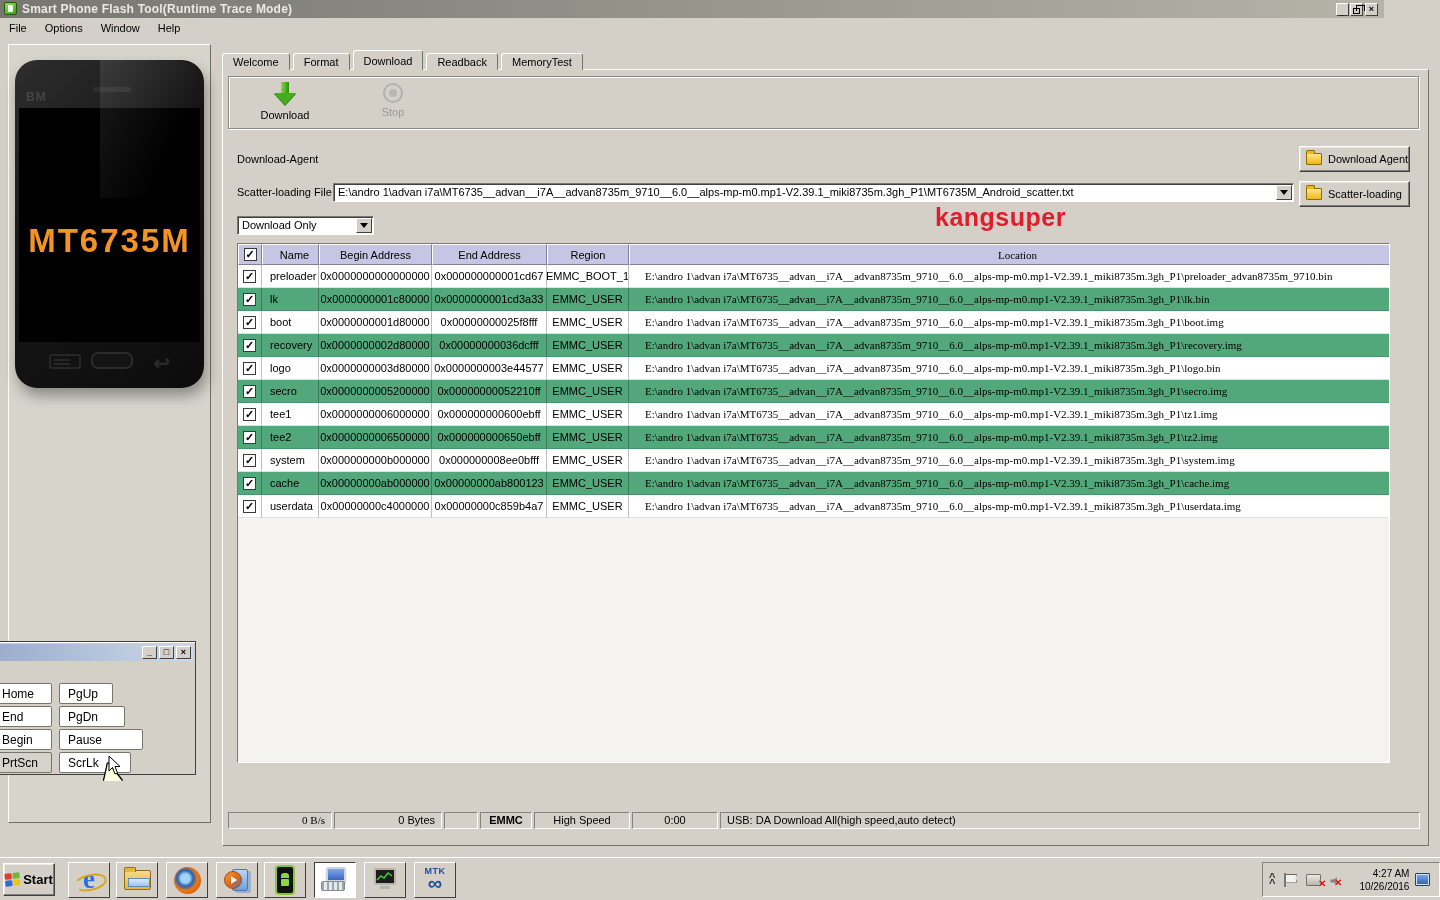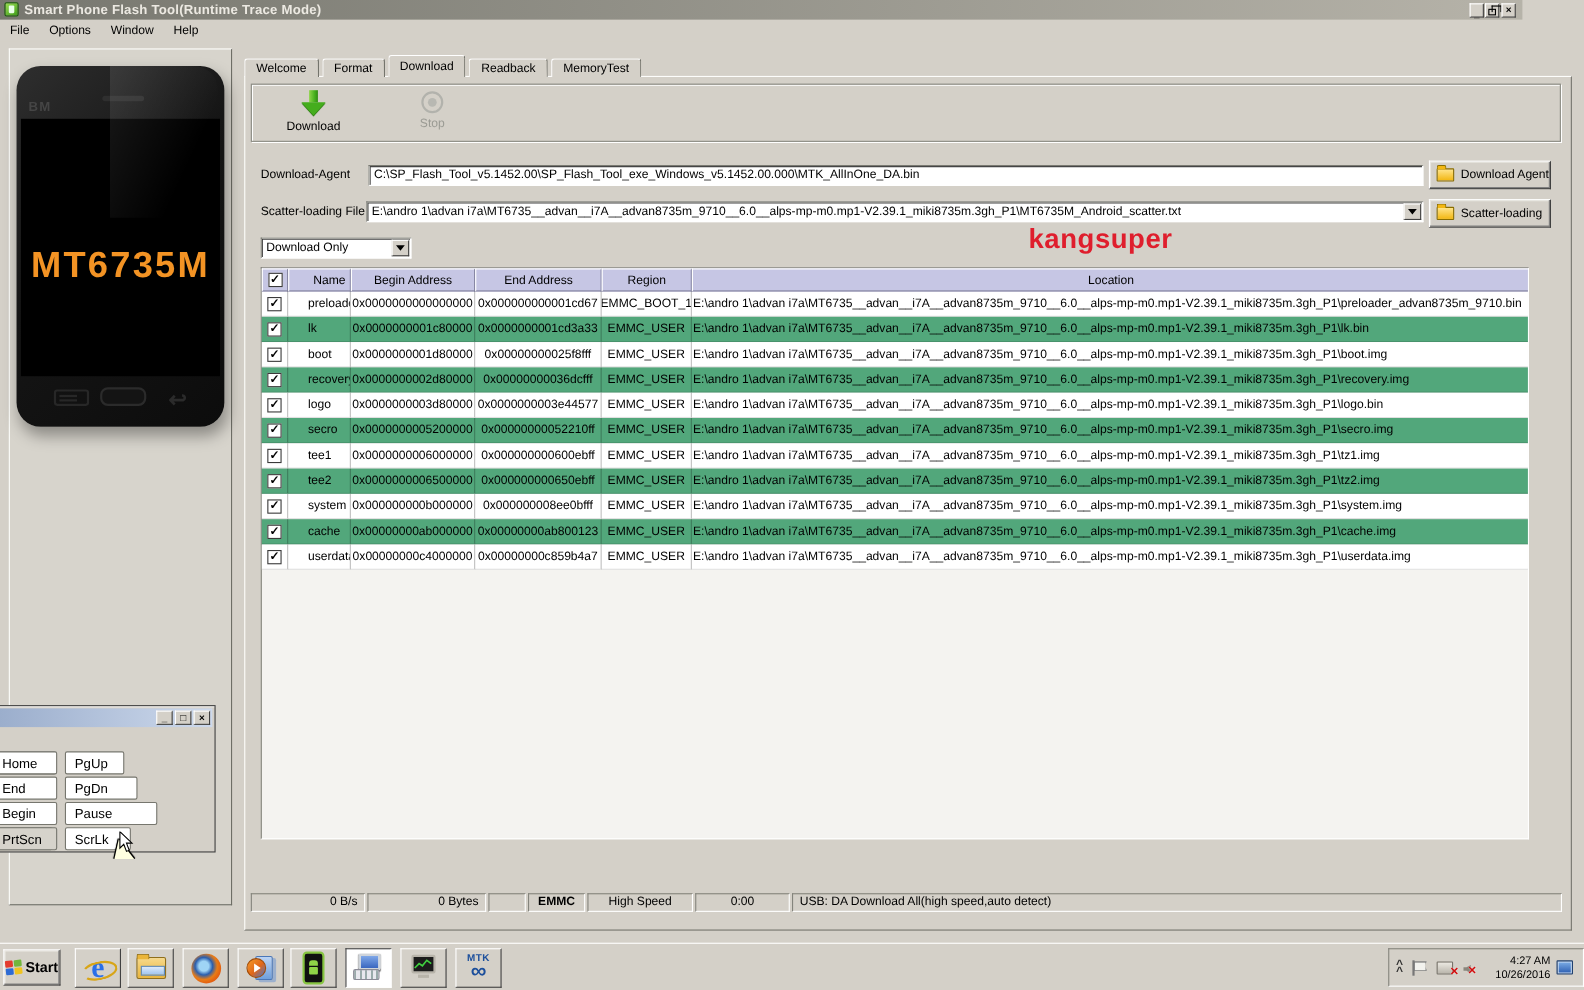--- a/index.html
+++ b/index.html
@@ -89,25 +89,25 @@
     border:1px solid; border-color:#7a7a72 #fff #fff #7a7a72; }
   .thead, .trow { display:flex; width:100%; }
   .thead { height:21px; }
   .hc { background:#c6c6e4; border-top:1px solid #fff; border-left:1px solid #fff; border-right:1px solid #80809c; border-bottom:1px solid #80809c;
     display:flex; align-items:center; justify-content:center; font-size:11px; }
   .trow { height:23px; background:#fff; }
   .trow.alt { background:#52a77b; }
   .tc { display:flex; align-items:center; border-right:1px solid rgba(0,0,0,.25); border-bottom:1px solid rgba(0,0,0,.12);
     overflow:hidden; white-space:nowrap; font-size:11px; }
   .c-cb  { width:24px;  justify-content:center; }
-  .c-name{ width:57px;  padding-left:18px; }
+  .c-name{ width:57px;  padding-left:8px; }
   .c-begin{ width:113px; justify-content:center; }
   .c-end { width:115px; justify-content:center; }
   .c-region{ width:82px; justify-content:center; }
-  .c-loc { flex:1; padding-left:1px; }
+  .c-loc { flex:1; padding-left:16px;font-family:Liberation Serif, serif; }
   .cb { width:13px; height:13px; background:#fff; border:1px solid #3a3a3a; display:flex; align-items:center; justify-content:center;
     font-size:11px; font-weight:bold; line-height:1; }
 
   
   .statusbar { position:absolute; left:228px; top:812px; width:1192px; height:17px; display:flex; }
   .sb-seg { border:1px solid; border-color:#84847c #fff #fff #84847c; height:17px; line-height:15px; margin-right:2px;
     padding:0 6px; overflow:hidden; white-space:nowrap; }
   .sb-right { text-align:right; }
   .sb-bold { font-weight:bold; text-align:center; }
   .sb-center { text-align:center; }
@@ -126,21 +126,21 @@
   .k-bksp  { left:-82px; top:0;    width:132px; }
   .k-home  { left:-8px;  top:0;    width:59px; }
   .k-pgup  { left:58px;  top:0;    width:54px; }
   .k-end   { left:-8px;  top:23px; width:59px; }
   .k-pgdn  { left:58px;  top:23px; width:66px; }
   .k-blank3{ left:-82px; top:46px; width:132px; }
   .k-insert{ left:-8px;  top:46px; width:59px; }
   .k-pause { left:58px;  top:46px; width:84px; }
   .k-blank4{ left:-82px; top:69px; width:129px; }
   .k-prtscn{ left:-8px;  top:69px; width:59px; }
-  .k-scrlk { left:58px;  top:69px; width:60px; }
+  .k-scrlk { left:58px;  top:69px; width:72px; }
   .k-bksp .kb-label { margin-left:66px; }
 
   .tooltip { position:absolute; left:2px; top:779px; width:261px; height:26px; background:#ffffe1;
     border:1px solid #000; border-radius:10px; line-height:24px; padding-left:10px; z-index:47;
     box-shadow:2px 2px 3px rgba(0,0,0,.35); font-size:11px; }
   .tooltip-tail { position:absolute; left:104px; top:763px; width:0; height:0; z-index:48;
     border-left:4px solid transparent; border-right:14px solid transparent; border-bottom:18px solid #ffffe1;
     filter:drop-shadow(0 -1px 0 #000) drop-shadow(1px 0 0 #000) drop-shadow(-1px 0 0 #000); }
   .cursor { position:absolute; left:108px; top:756px; z-index:50; }
 
@@ -252,21 +252,20 @@
         </div>
       <div class="tool-label">Download</div>
     </div>
     <div class="tool-btn stop">
       <div class="stop-icon"></div>
       <div class="tool-label disabled">Stop</div>
     </div>
   </div>
 
   <div class="fld-label" style="top:150px;">Download-Agent</div>
-  <div class="edit" style="left:335px; top:150px; width:959px;">C:\SP_Flash_Tool_v5.1452.00\SP_Flash_Tool_exe_Windows_v5.1452.00.000\MTK_AllInOne_DA.bin</div>
   <div class="side-btn" style="top:146px;">
     <span class="folder-ico"></span>
     <span>Download Agent</span>
   </div>
 
   <div class="fld-label" style="top:183px;">Scatter-loading File</div>
   <div class="edit" style="left:333px; top:183px; width:961px; padding-right:20px;">
     <span>E:\andro 1\advan i7a\MT6735__advan__i7A__advan8735m_9710__6.0__alps-mp-m0.mp1-V2.39.1_miki8735m.3gh_P1\MT6735M_Android_scatter.txt</span>
     <span class="combo-arrow"></span>
   </div>
@@ -401,21 +400,21 @@
       <div class="tc c-name">userdata</div>
       <div class="tc c-begin">0x00000000c4000000</div>
       <div class="tc c-end">0x00000000c859b4a7</div>
       <div class="tc c-region">EMMC_USER</div>
       <div class="tc c-loc" style="border-right:none;">E:\andro 1\advan i7a\MT6735__advan__i7A__advan8735m_9710__6.0__alps-mp-m0.mp1-V2.39.1_miki8735m.3gh_P1\userdata.img</div>
     </div>
       </div>
   </div>
 
   <div class="statusbar">
-    <div class="sb-seg sb-right" style="width:104px;">0 B/s</div>
+    <div class="sb-seg sb-right" style="width:104px;font-family:Liberation Serif, serif;">0 B/s</div>
     <div class="sb-seg sb-right" style="width:108px;">0 Bytes</div>
     <div class="sb-seg" style="width:34px;"></div>
     <div class="sb-seg sb-bold" style="width:52px;">EMMC</div>
     <div class="sb-seg sb-center" style="width:96px;">High Speed</div>
     <div class="sb-seg sb-center" style="width:86px;">0:00</div>
     <div class="sb-seg" style="flex:1; margin-right:0;">USB: DA Download All(high speed,auto detect)</div>
   </div>
 
   <div class="osk">
     <div class="osk-title">

